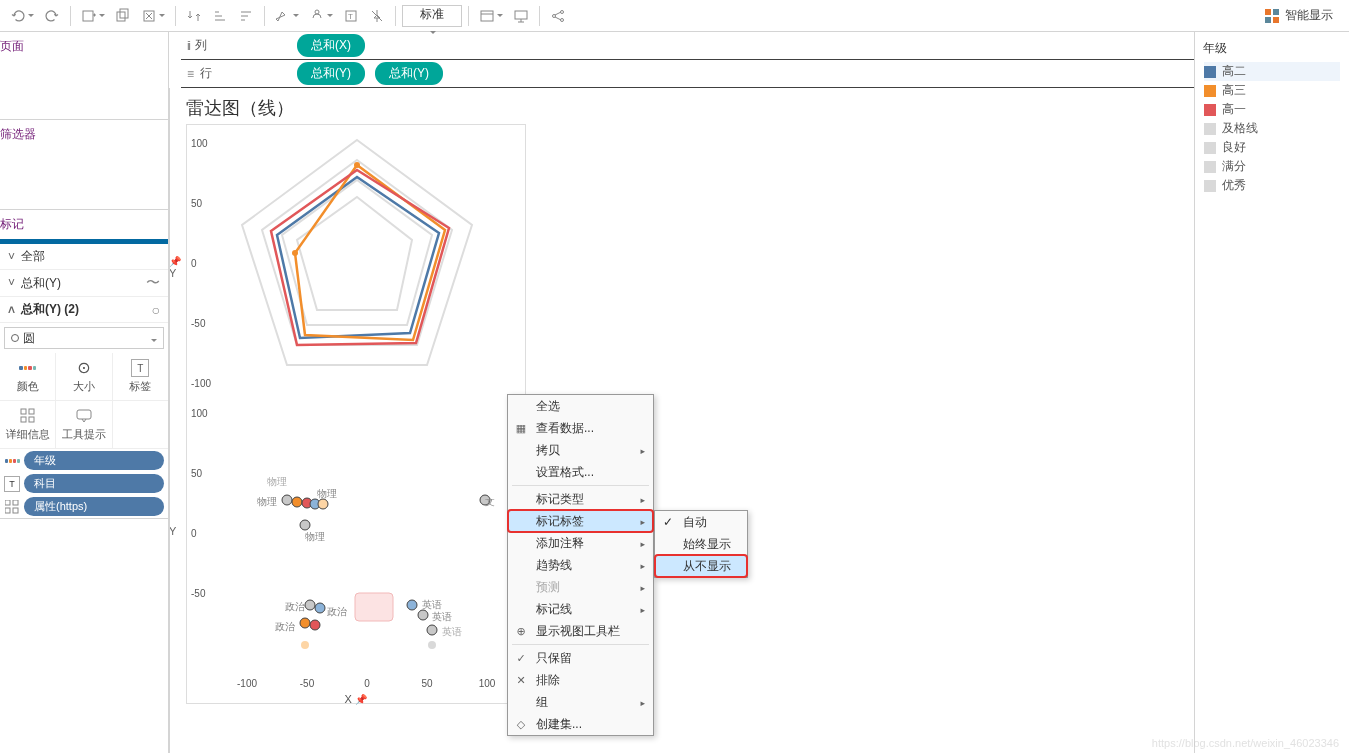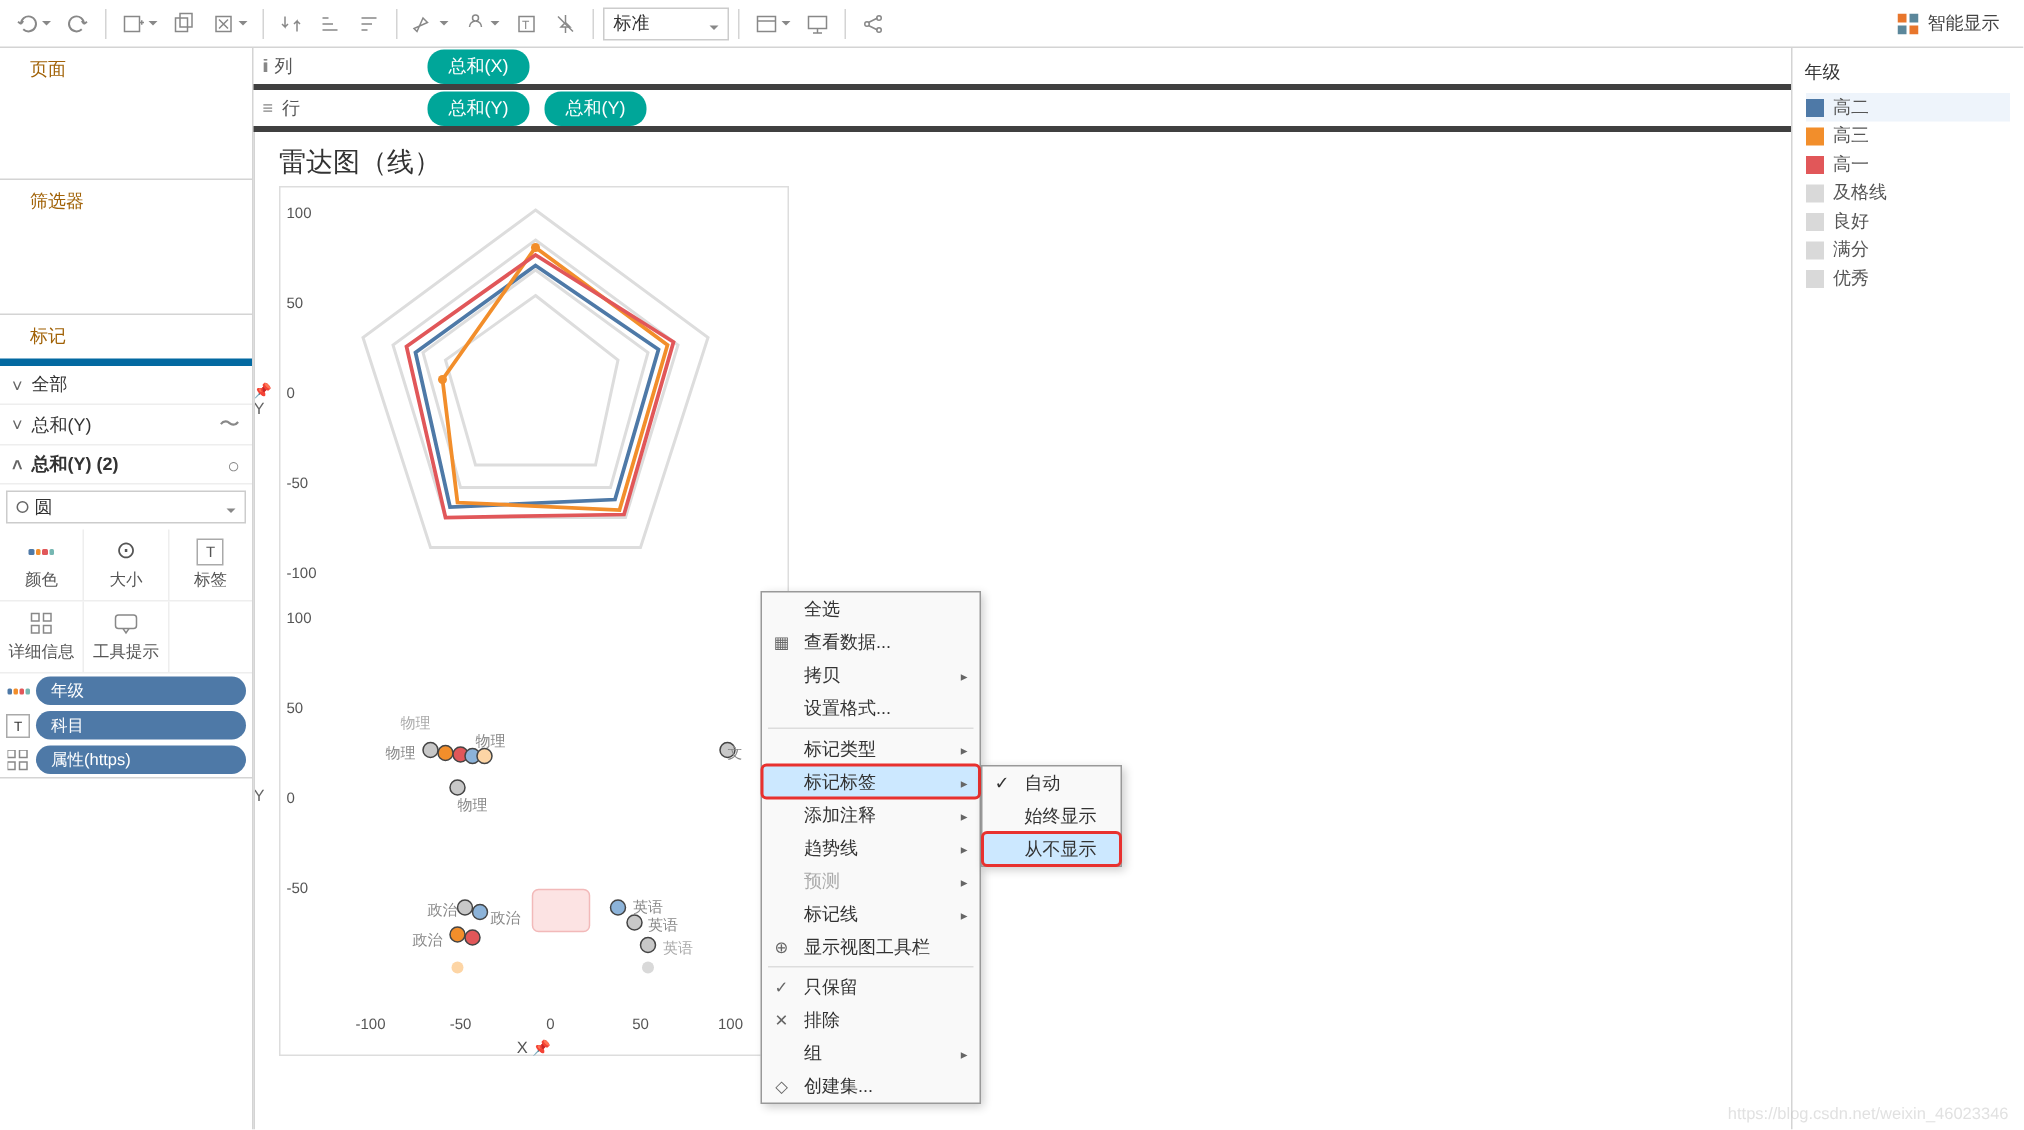--- a/index.html
+++ b/index.html
@@ -4,33 +4,33 @@
 <style>
 * { box-sizing: border-box; margin: 0; padding: 0; }
 body { font-family: "Microsoft YaHei", Arial, sans-serif; font-size: 12px; color: #333; background: #fff; overflow: hidden; width: 1349px; height: 753px; position: relative; }
 
 
 .toolbar { height: 32px; border-bottom: 1px solid #d4d4d4; display: flex; align-items: center; padding: 0 6px; gap: 2px; }
 .tb-btn { height: 24px; min-width: 24px; display: inline-flex; align-items: center; justify-content: center; padding: 0 4px; color: #666; cursor: pointer; position: relative; }
 .tb-btn svg { width: 16px; height: 16px; }
 .tb-sep { width: 1px; height: 20px; background: #d4d4d4; margin: 0 4px; }
 .tb-dd::after { content: ""; display: inline-block; margin-left: 2px; border-top: 3px solid #888; border-left: 3px solid transparent; border-right: 3px solid transparent; }
-.tb-select { height: 22px; width: 84px; border: 1px solid #ccc; display: flex; align-items: center; padding: 0 6px; font-size: 12px; justify-content: space-between; }
+.tb-select { height: 22px; width: 60px; border: 1px solid #ccc; display: flex; align-items: center; padding: 0 6px; font-size: 12px; justify-content: space-between; flex-direction: column; }
 .smart-show { margin-left: auto; display: flex; align-items: center; gap: 6px; cursor: pointer; padding: 0 10px; color: #444; }
 .smart-show-icon { width: 14px; height: 14px; display: inline-block; }
 
 
 .layout { display: flex; height: calc(100% - 32px); }
 .left-col { width: 169px; border-right: 1px solid #d4d4d4; display: flex; flex-direction: column; }
 .mid-col { flex: 1; display: flex; flex-direction: column; min-width: 0; }
 .right-col { width: 155px; border-left: 1px solid #d4d4d4; padding: 8px; }
 
 
 .panel { border-bottom: 1px solid #d4d4d4; }
-.panel-title { padding: 6px 20px; font-size: 12px; color: #a16207; }
+.panel-title { padding: 6px 0; font-size: 12px; color: #701a75; }
 .panel-body { min-height: 50px; padding: 4px; }
 .pages-body { height: 58px; }
 .filter-body { height: 60px; }
 
 
 .marks-panel .panel-title { border-bottom: 5px solid #0369a1; }
 .marks-row { display: flex; align-items: center; padding: 4px 8px; border-bottom: 1px solid #eee; font-size: 12px; }
 .marks-row .chev { margin-right: 6px; color: #666; }
 .marks-row .endicon { margin-left: auto; color: #888; font-size: 14px; }
 .marks-row.bold { font-weight: bold; }
@@ -44,21 +44,21 @@
 .mi-color span { display: inline-block; width: 4px; height: 4px; border-radius: 1px; margin: 0.5px; }
 .mi-size { font-size: 16px; line-height: 1; }
 
 .marks-icons2 { display: flex; border-bottom: 1px solid #eee; }
 .pill-row { padding: 2px 4px; display: flex; align-items: center; gap: 4px; }
 .pill-icon { width: 16px; height: 16px; display: inline-flex; align-items: center; justify-content: center; font-size: 11px; }
 .pill { background: #00a699; color: #fff; border-radius: 10px; padding: 2px 10px; font-size: 11px; flex: 1; }
 .pill.blue { background: #4e79a7; }
 
 
-.shelf { display: flex; align-items: center; border-bottom: 4px solid #404040; height: 28px; padding: 0 6px; gap: 10px; }
+.shelf { display: flex; align-items: center; border-bottom: 1px solid #404040; height: 28px; padding: 0 6px; gap: 10px; margin-left: 12px; }
 .shelf-label { width: 100px; color: #555; display: flex; align-items: center; gap: 6px; }
 .shelf-pill { background: #00a699; color: #fff; border-radius: 11px; padding: 3px 14px; font-size: 12px; }
 
 
 .chart-area { flex: 1; padding: 8px 16px; overflow: hidden; position: relative; border-left: 1px solid #d4d4d4; }
 .chart-title { font-size: 18px; margin-bottom: 4px; }
 .chart-box { border: 1px solid #ddd; width: 340px; height: 580px; position: relative; background: #fff; }
 .axis-label-v { position: absolute; left: -18px; font-size: 11px; color: #666; }
 .axis-tick-v { position: absolute; left: 4px; font-size: 10px; color: #555; transform: translateY(-50%); }
 .axis-tick-h { position: absolute; bottom: 14px; font-size: 10px; color: #555; transform: translateX(-50%); }

